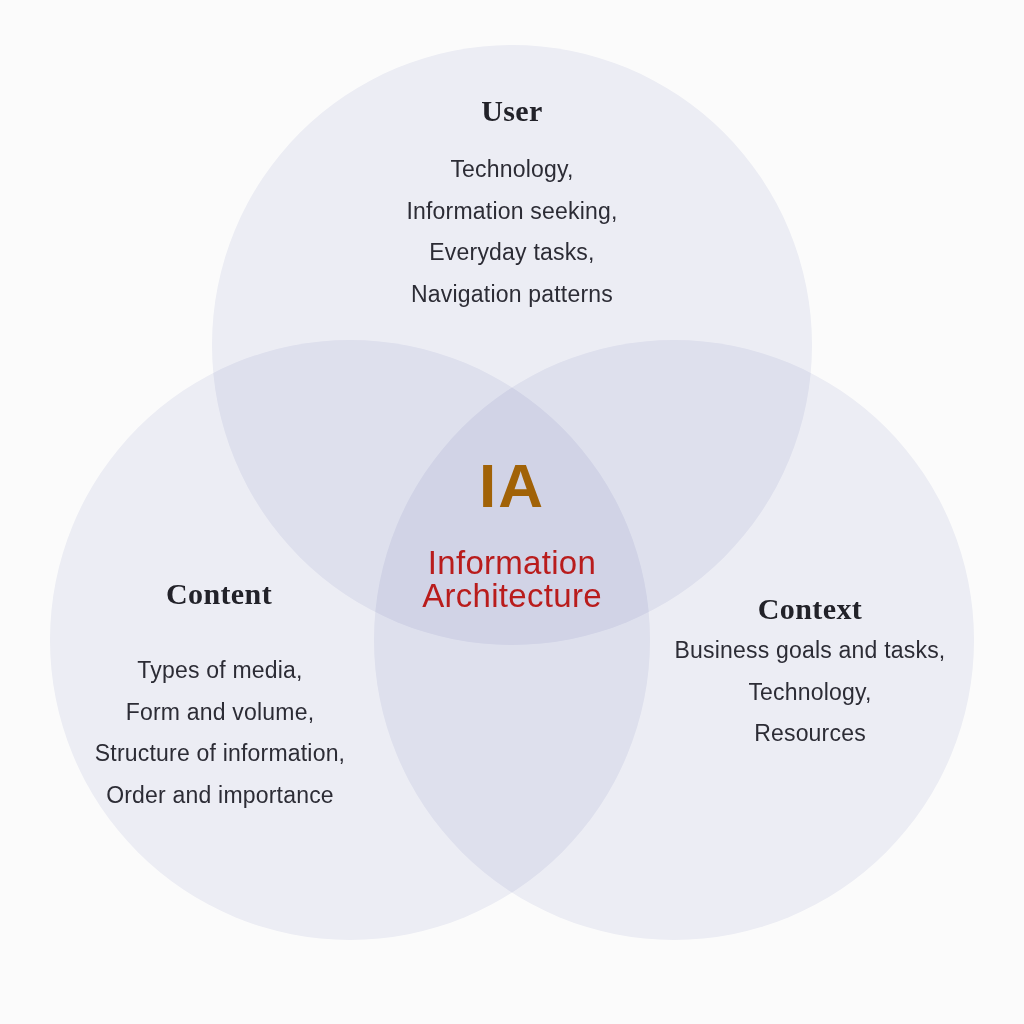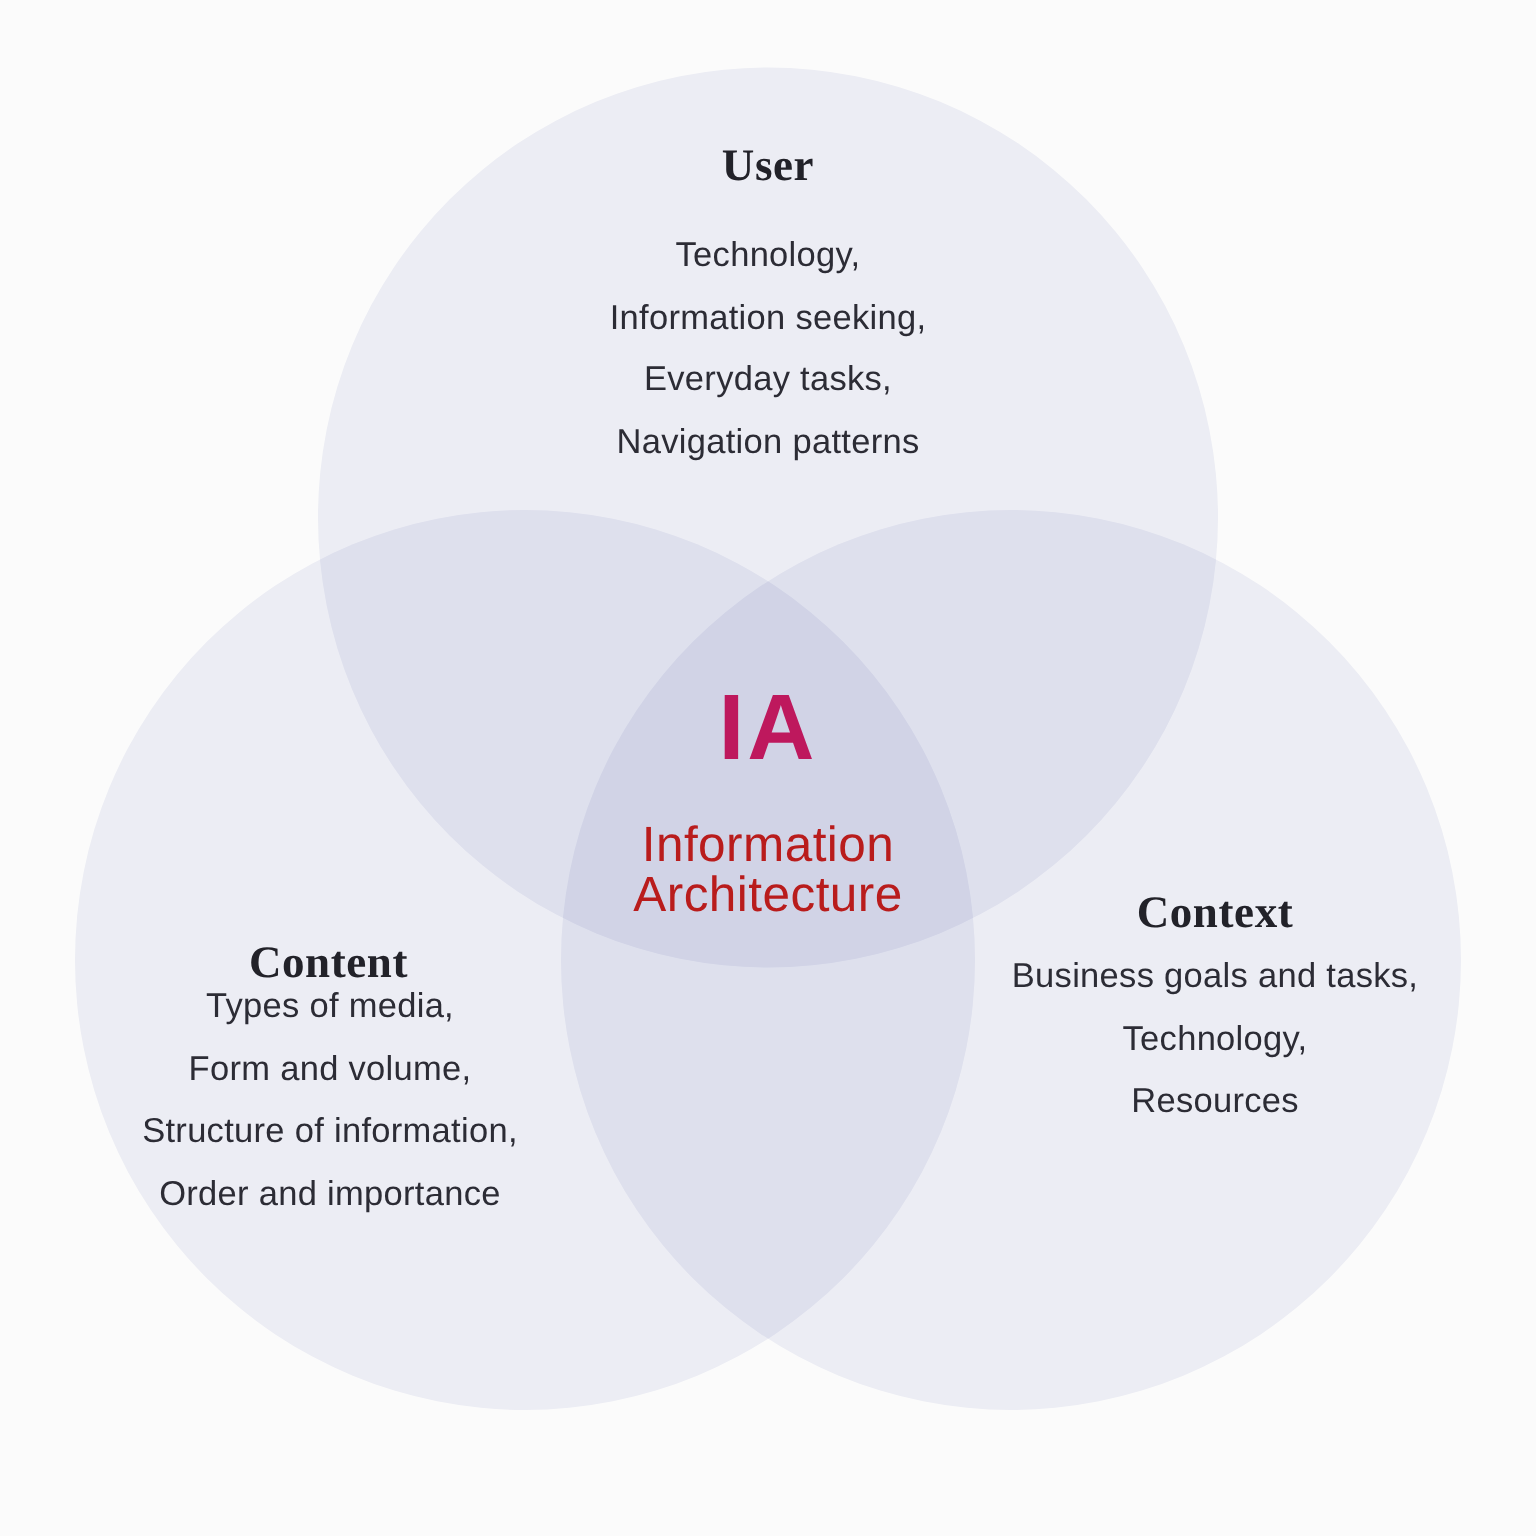--- a/index.html
+++ b/index.html
@@ -45,30 +45,30 @@
     color:#2c2c35;
   }
   .list span{display:block;}
 
   .title.user-t{left:412px;top:94px;width:200px;}
   .list.user-l{left:262px;top:149px;width:500px;}
 
   .center-abbr{
     left:412px;top:450px;width:200px;
     font-size:62px;font-weight:700;letter-spacing:2px;
-    color:#be185d;
+    color:#a16207;
   }
   .center-name{
     left:362px;top:546px;width:300px;
     font-size:33px;font-weight:400;line-height:33px;
     letter-spacing:0.3px;color:#b91c1c;
   }
   .center-name span{display:block;}
 
-  .title.content-t{left:119px;top:577px;width:200px;margin-top:48px;}
+  .title.content-t{left:119px;top:577px;width:200px;}
   .list.content-l{left:42px;top:630px;width:356px;margin-top:20px;}
 
   .title.context-t{left:710px;top:592px;width:200px;}
   .list.context-l{left:630px;top:630px;width:360px;}
 </style>
 </head>
 <body>
 
 <div class="canvas">
 

